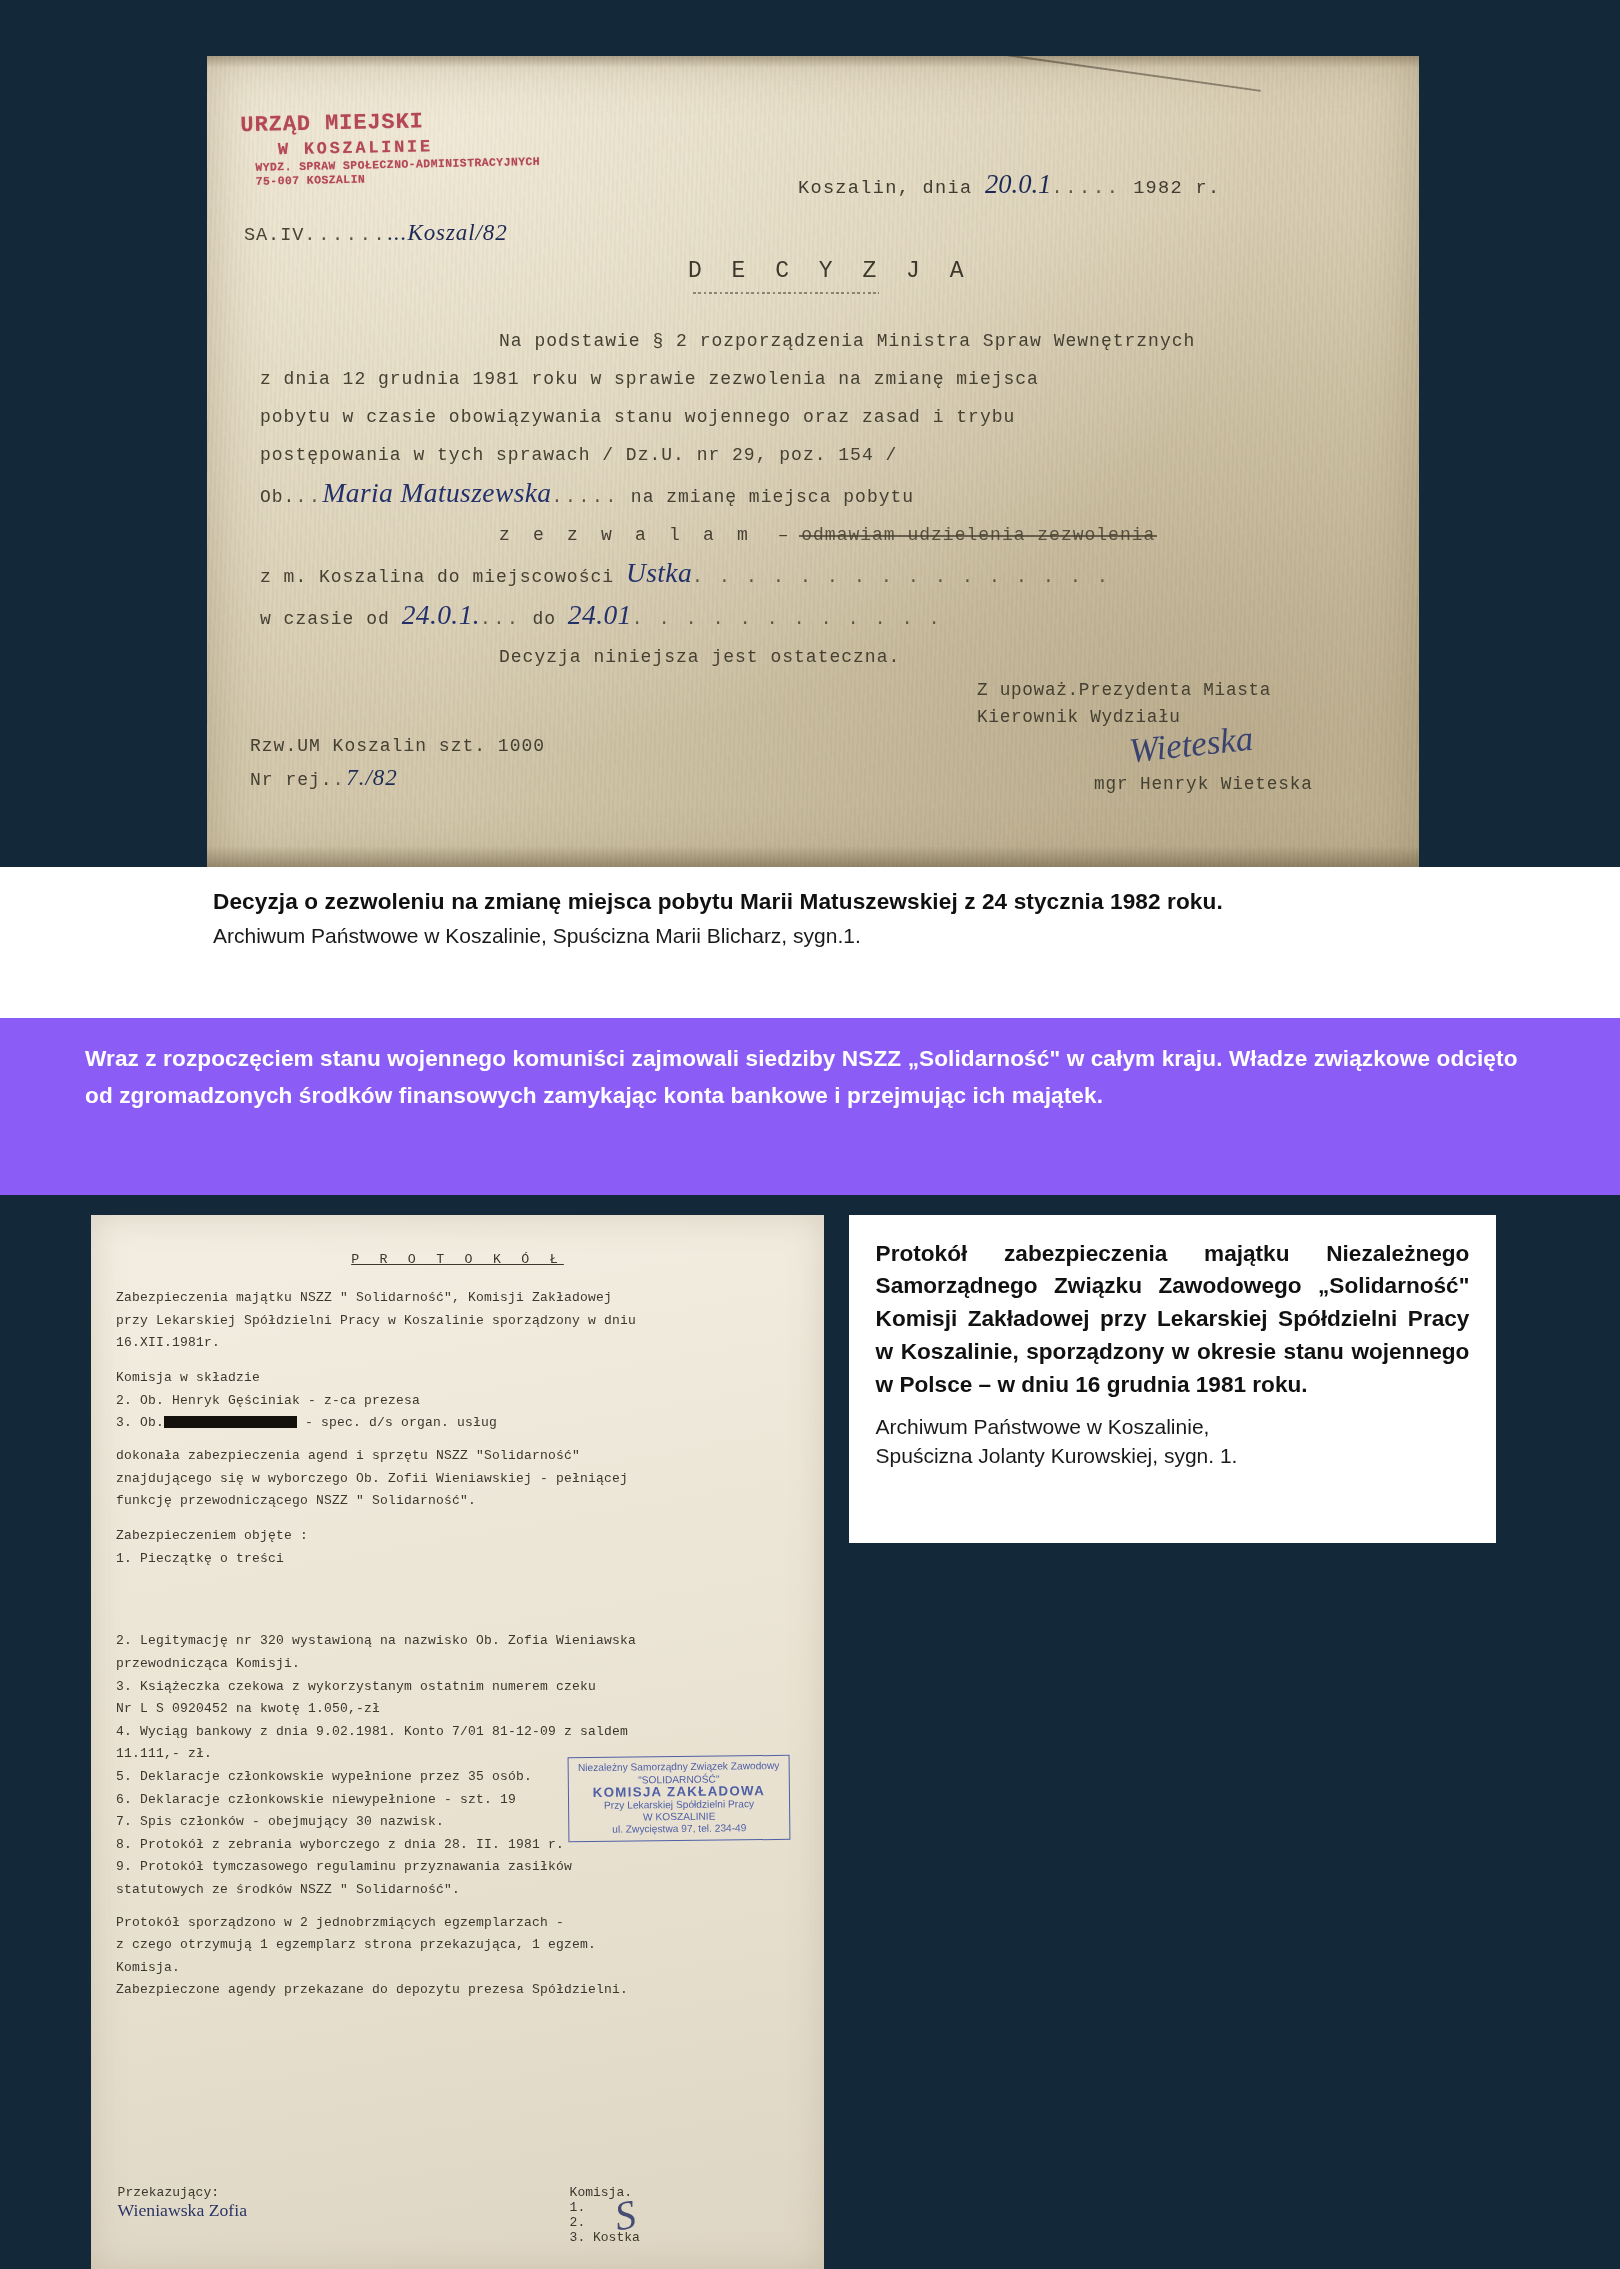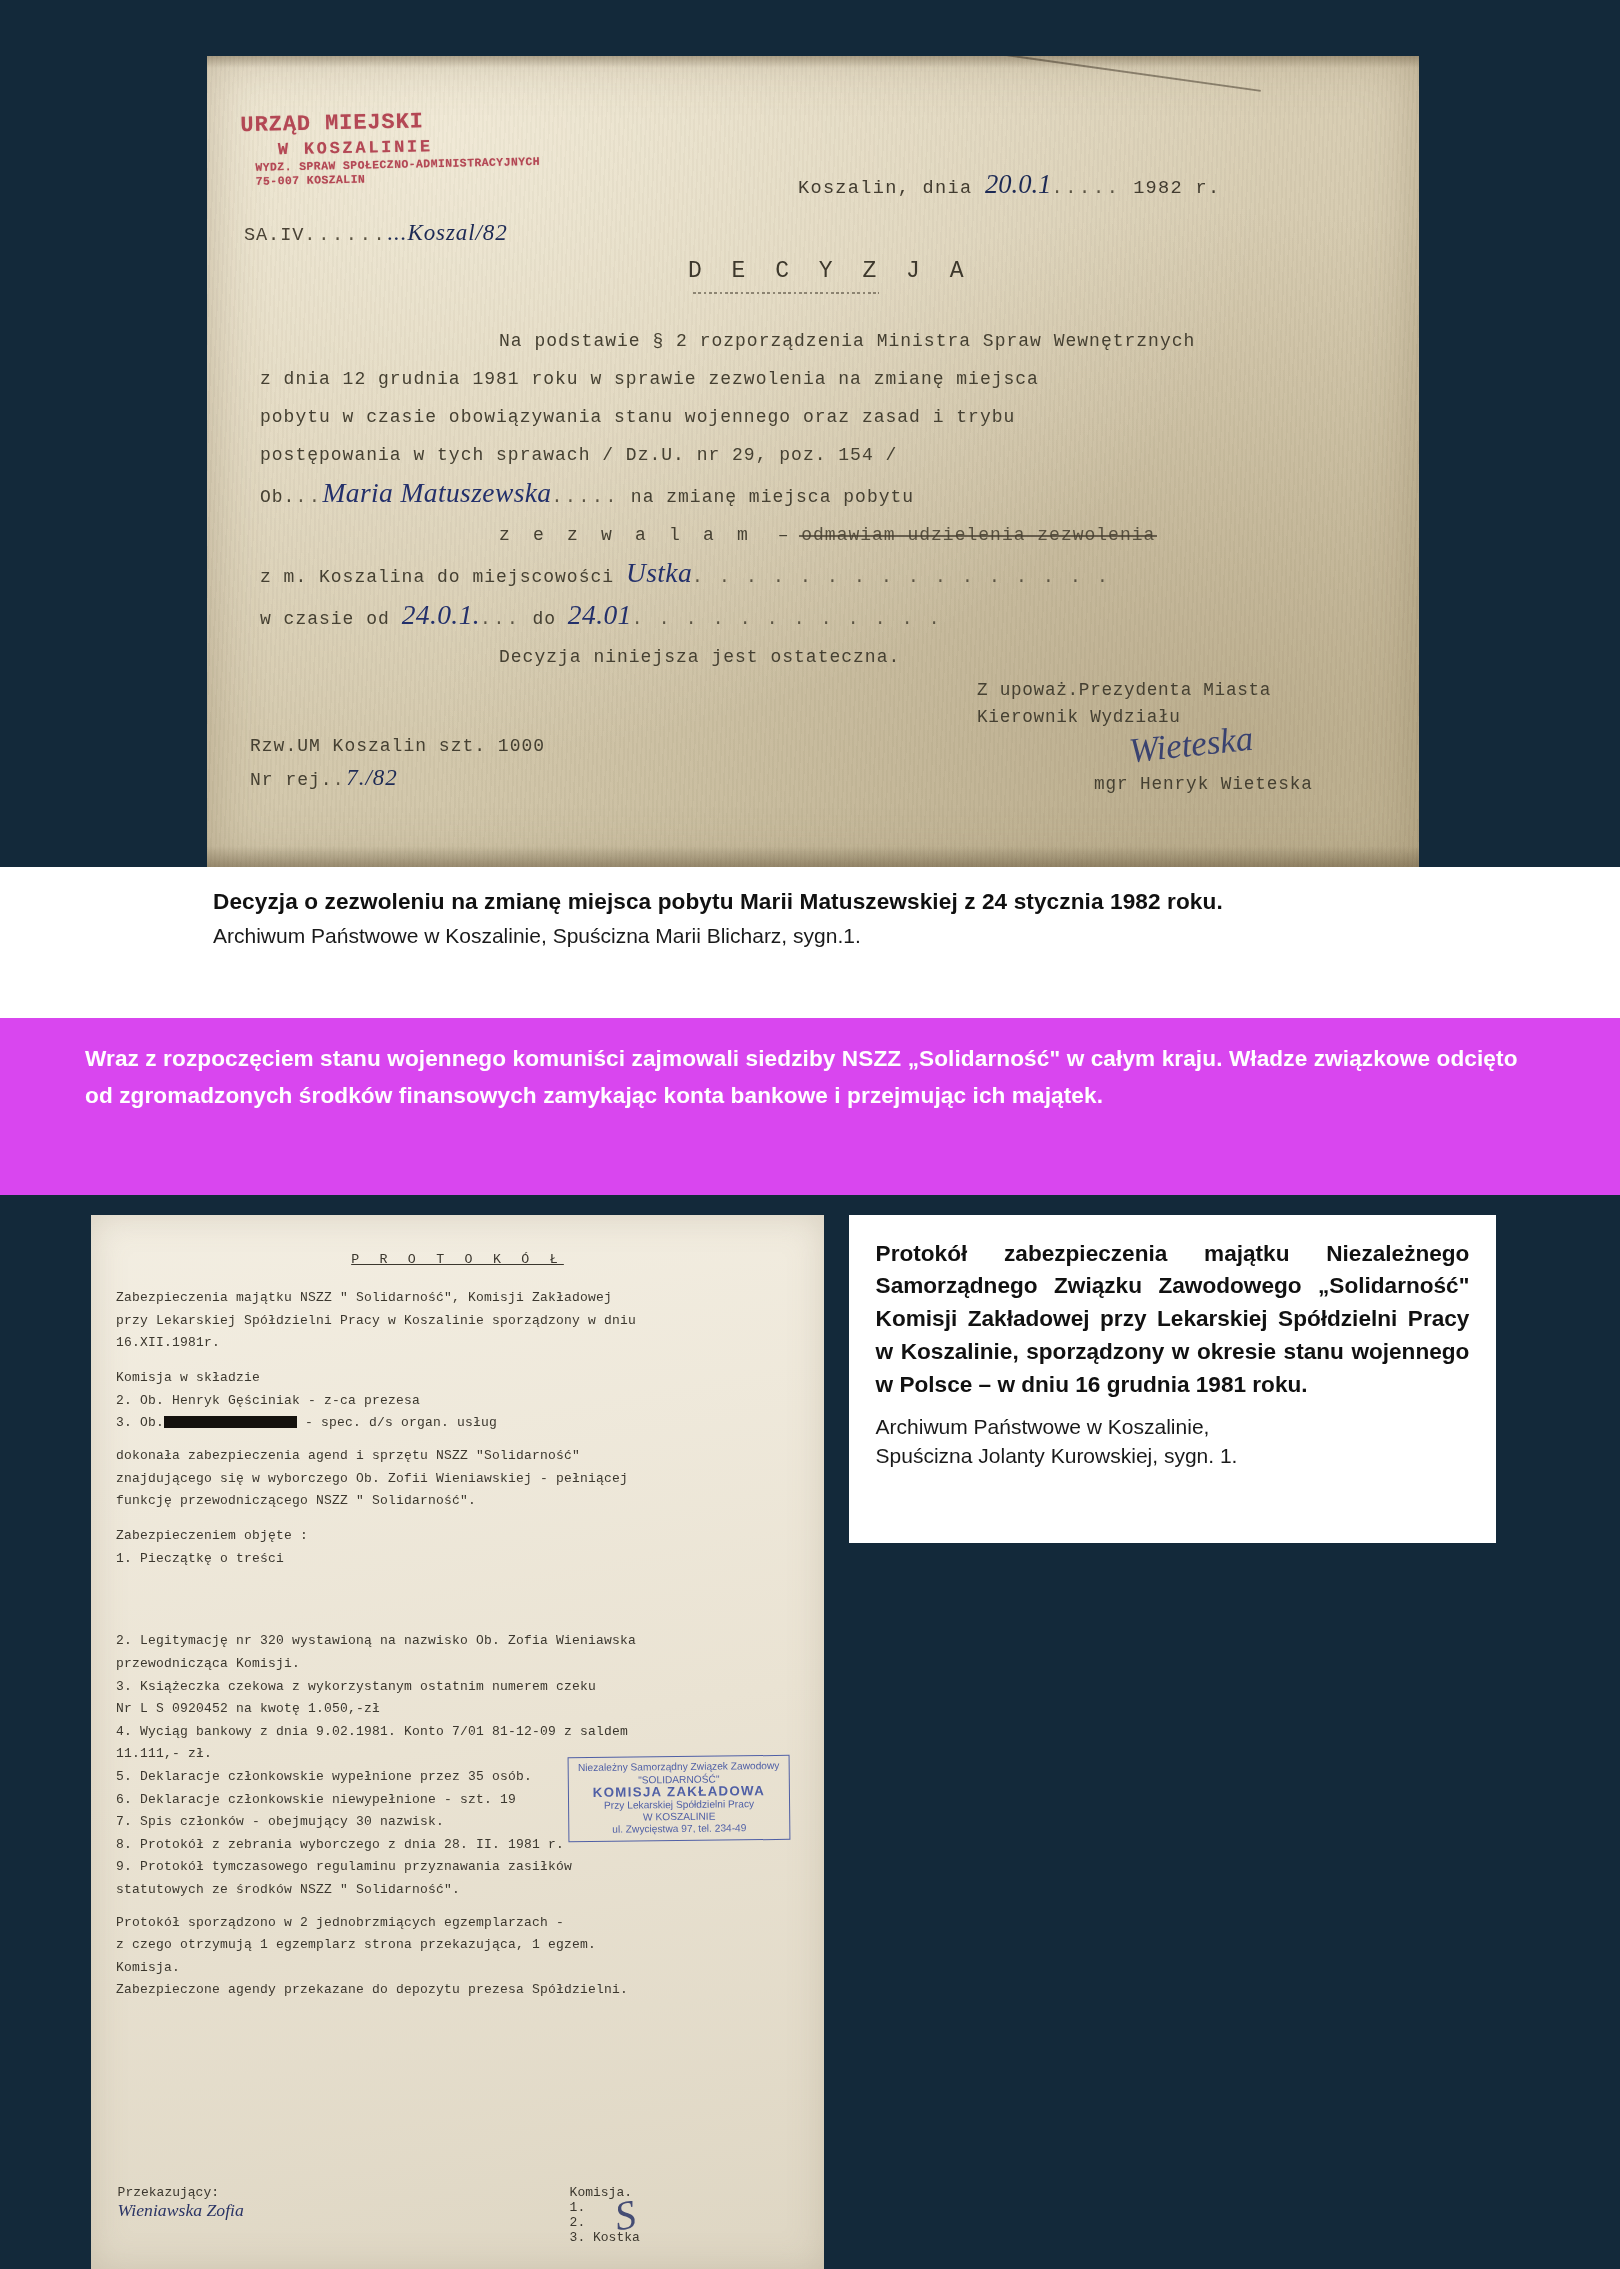--- a/index.html
+++ b/index.html
@@ -199,21 +199,21 @@
     font-size: 21px;
     color: #1a1a1a;
     line-height: 1.3;
   }
 
   
   .red-band {
     position: absolute;
     left: 0; top: 1018px;
     width: 1621px; height: 177px;
-    background: #d946ef;
+    background: #8b5cf6;
     padding: 23px 80px 0 85px;
   }
   .red-band p {
     margin: 0;
     font-size: 22.6px;
     font-weight: bold;
     color: #ffffff;
     line-height: 1.62;
     letter-spacing: 0.1px;
   }
@@ -283,21 +283,20 @@
   .doc2 .sig-area {
     position: absolute;
     left: 26.6px; bottom: 25px;
     width: 674px;
     font-family: "Liberation Mono", monospace;
     font-size: 13px;
     color: #3b372e;
   }
   .doc2 .sig-hand {
     font-family: "Liberation Serif", serif;
-    font-style: italic;
     color: #2b3566;
     font-size: 17.7px;
   }
   .doc2 .sig-swirl {
     position: absolute;
     left: 497px; bottom: 5.3px;
     font-family: "Liberation Serif", serif;
     font-style: italic;
     color: #2b3566;
     font-size: 41px;

